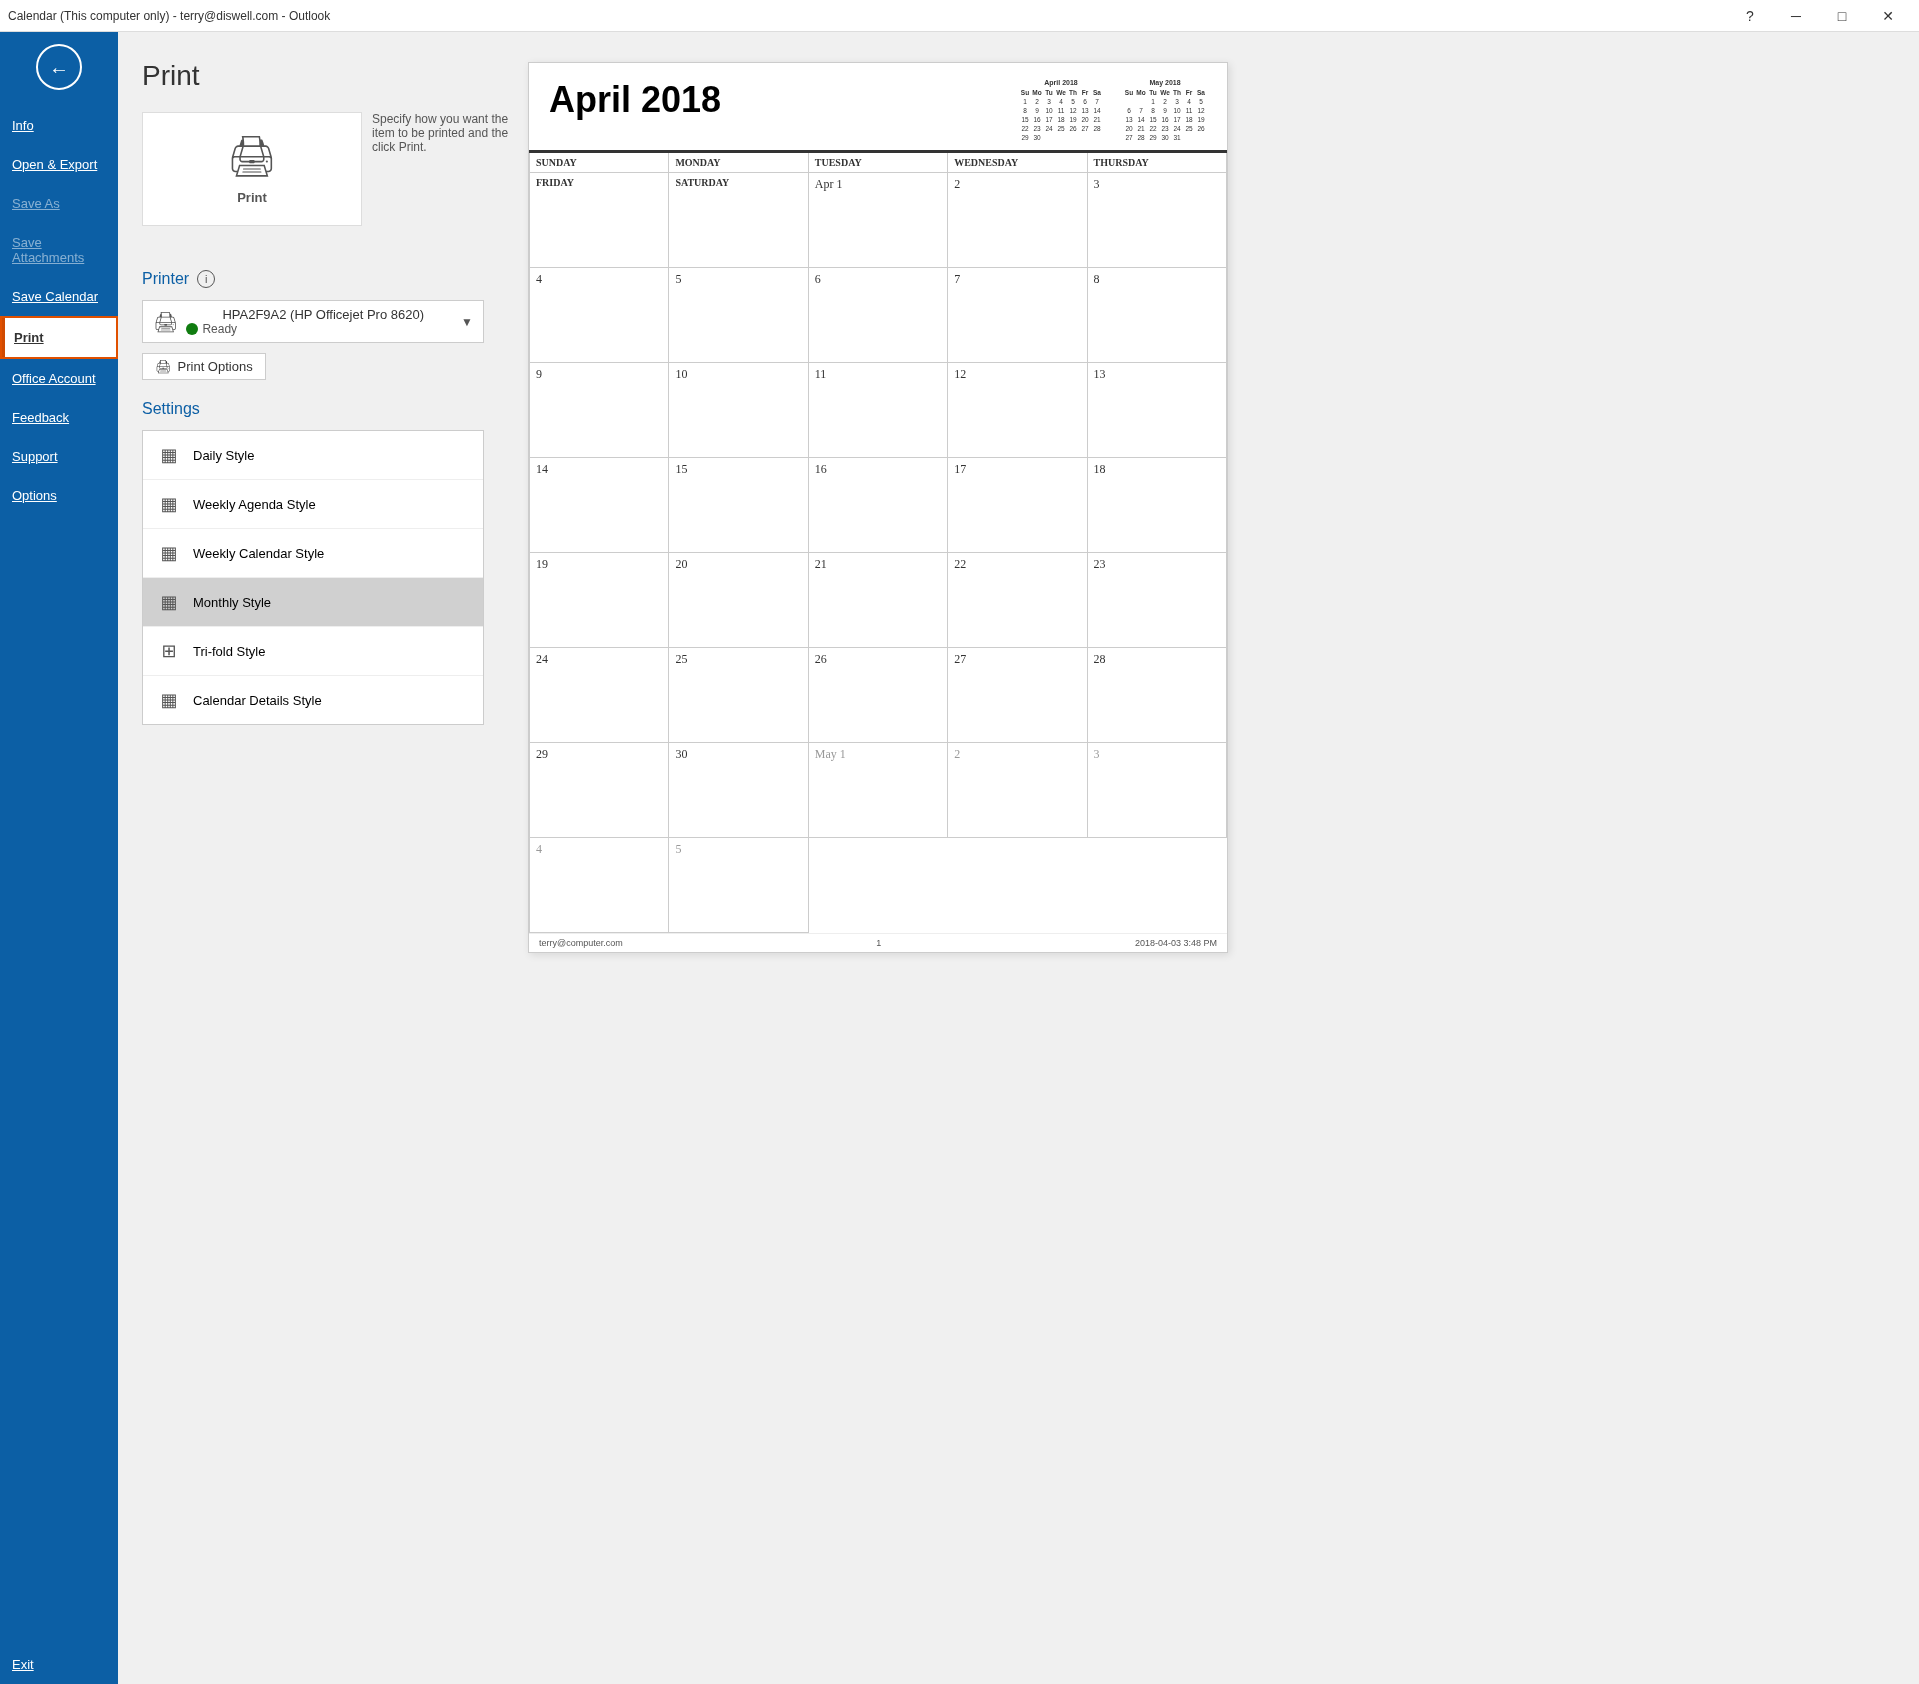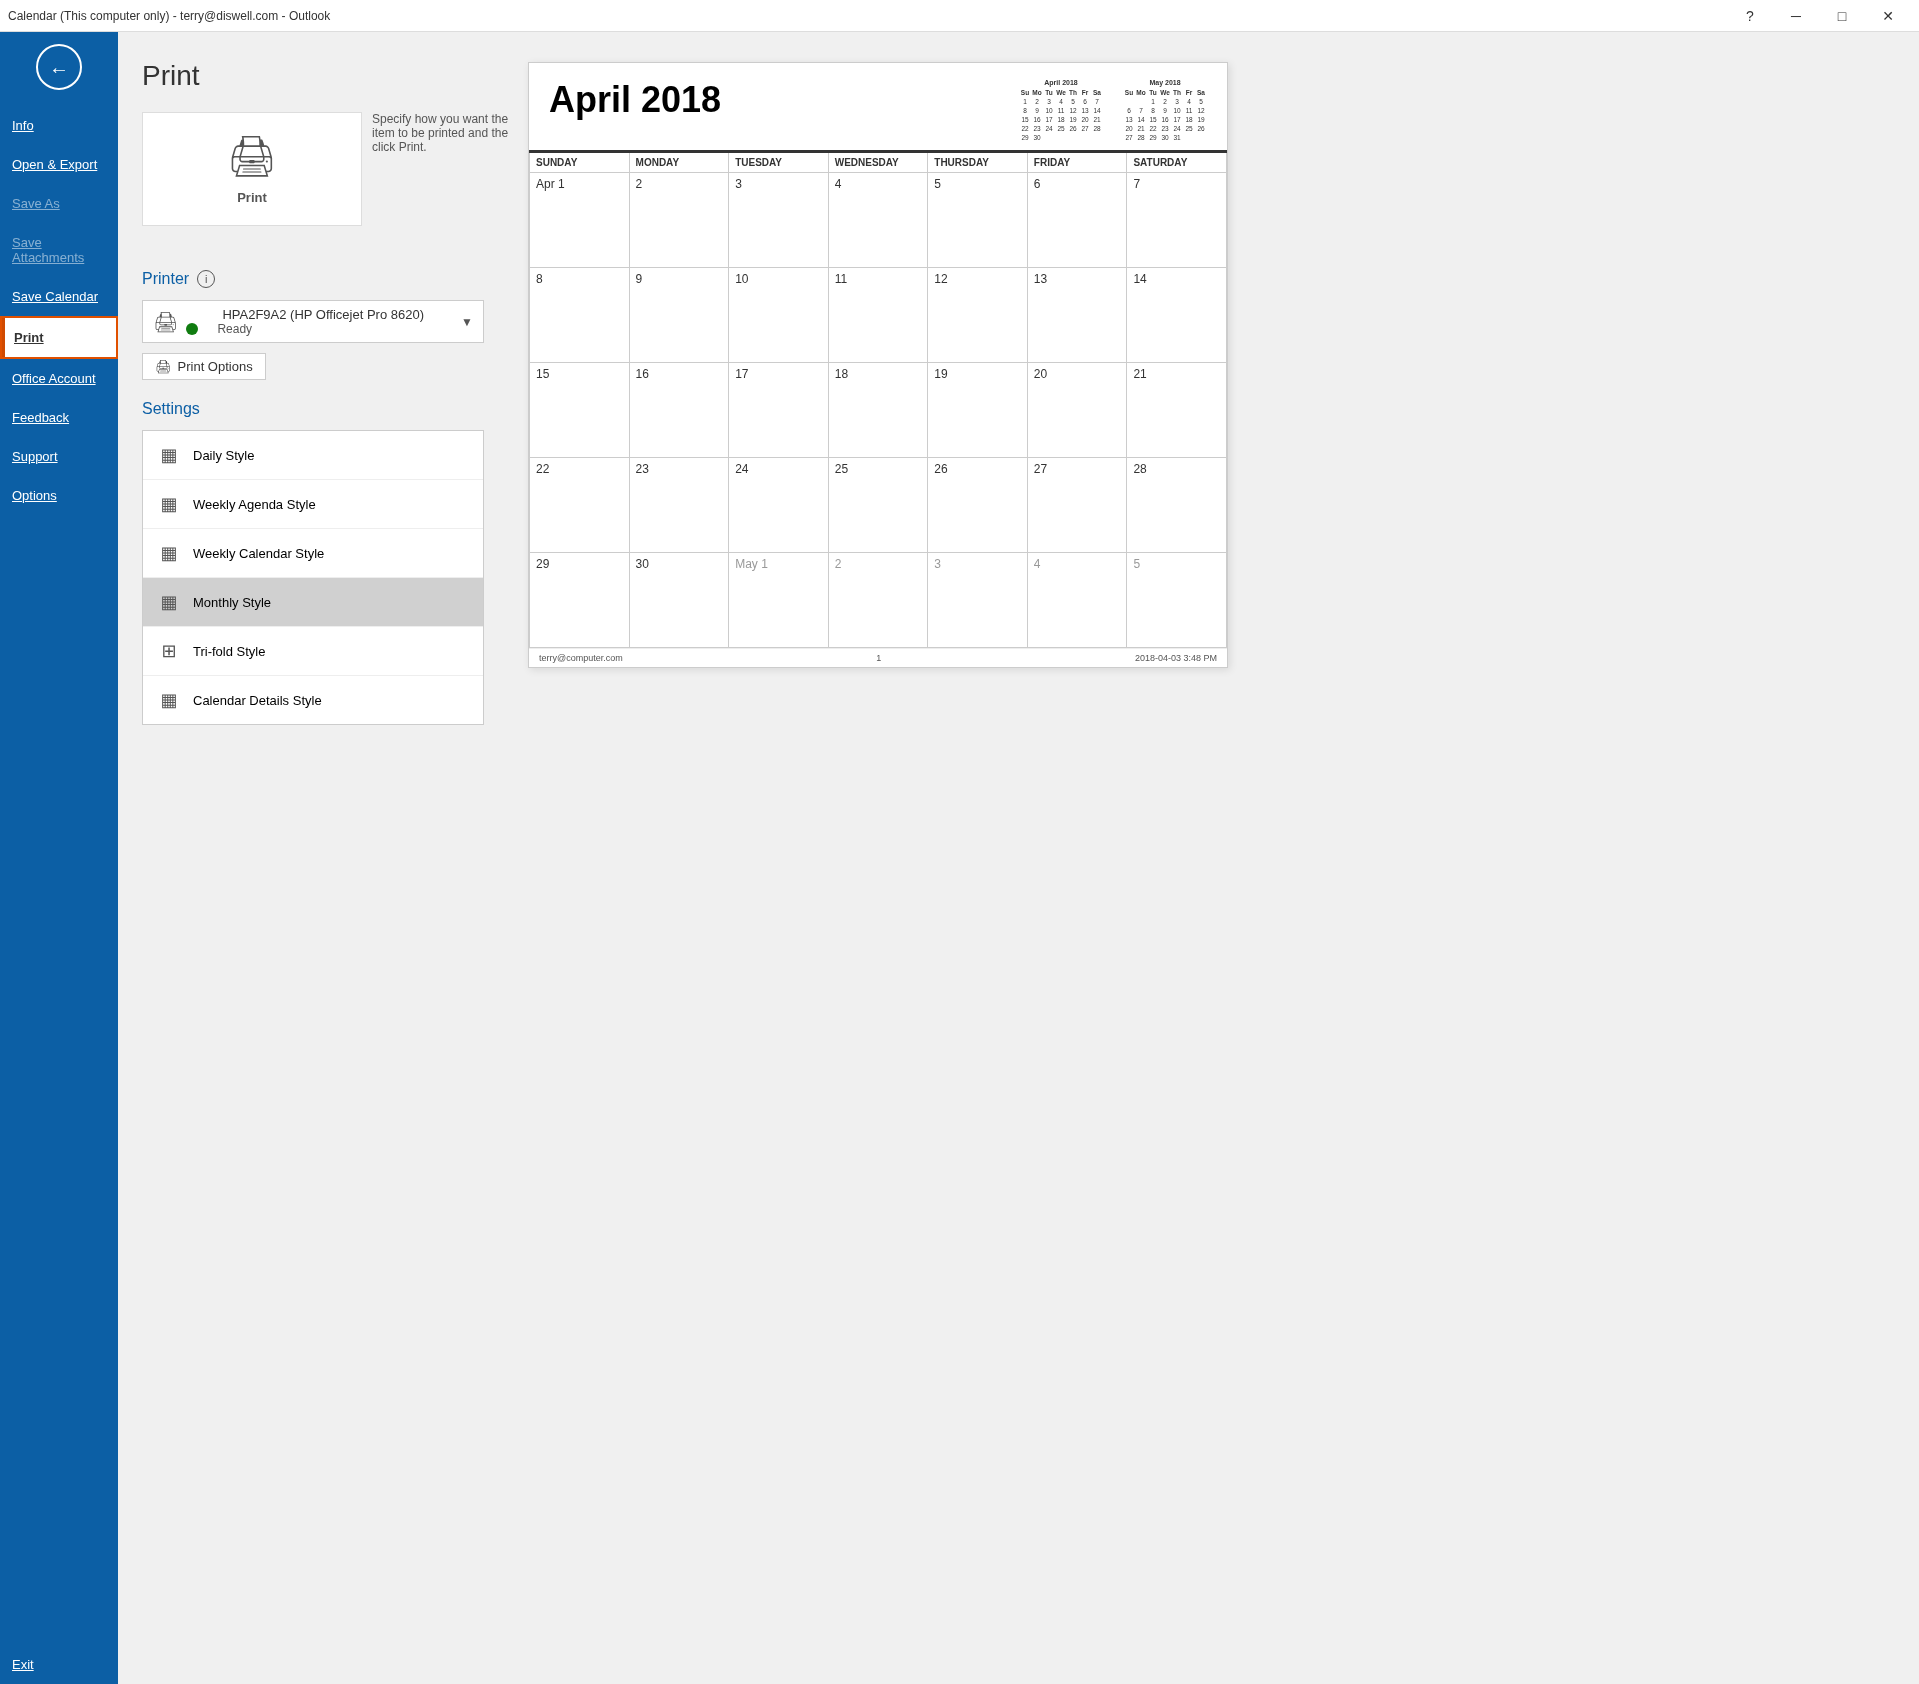--- a/index.html
+++ b/index.html
@@ -174,21 +174,21 @@
       cursor: pointer;
       position: relative;
     }
     .printer-select .printer-icon {
       font-size: 20px;
       margin-right: 8px;
       color: #555;
     }
     .printer-info { flex: 1; }
     .printer-name { font-size: 13px; color: #333; margin-left: 36px; }
-    .printer-status { font-size: 12px; color: #555; display: flex; align-items: center; gap: 19px; }
+    .printer-status { font-size: 12px; color: #555; display: flex; align-items: center; gap: 4px; }
     .status-dot { width: 12px; height: 12px; border-radius: 50%; background: #107c10; display: inline-block; }
     .dropdown-arrow { font-size: 12px; color: #555; }
 
     .print-options-btn {
       display: flex;
       align-items: center;
       gap: 6px;
       border: 1px solid #ccc;
       background: white;
       padding: 5px 12px;
@@ -277,22 +277,23 @@
       font-size: 6.5px;
     }
     .cal-mini-cell {
       text-align: center;
       padding: 1px;
     }
     .cal-mini-cell.header { font-weight: bold; }
 
     .cal-grid {
       display: grid;
-      grid-template-columns: repeat(7, 1fr);
+      grid-template-columns: repeat(5, 1fr);
       border-left: 1px solid #ccc;
+      font-family: Liberation Serif, serif;
     }
     .cal-col-header {
       font-size: 10px;
       font-weight: 600;
       color: #333;
       text-transform: uppercase;
       padding: 4px 6px;
       border-right: 1px solid #ccc;
       border-bottom: 1px solid #ccc;
       background: white;

